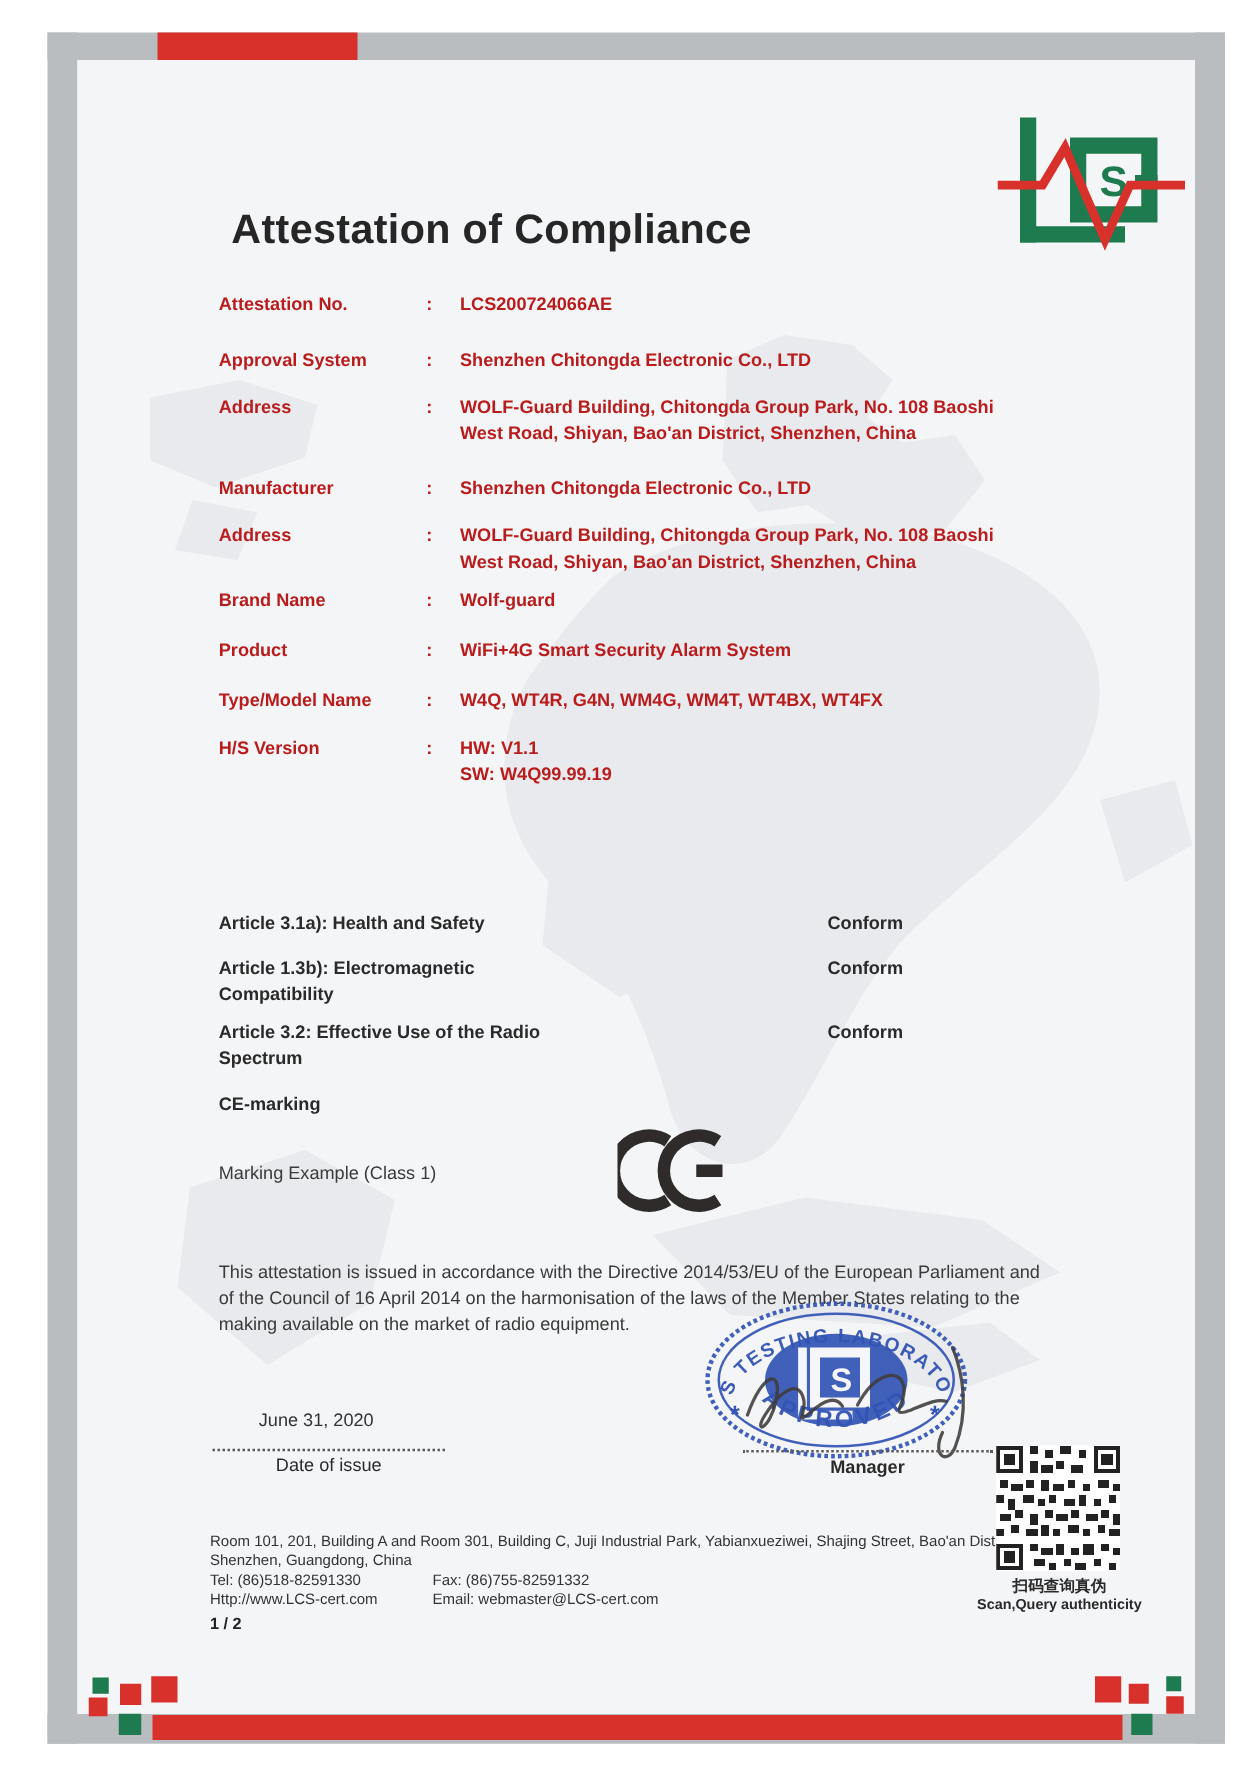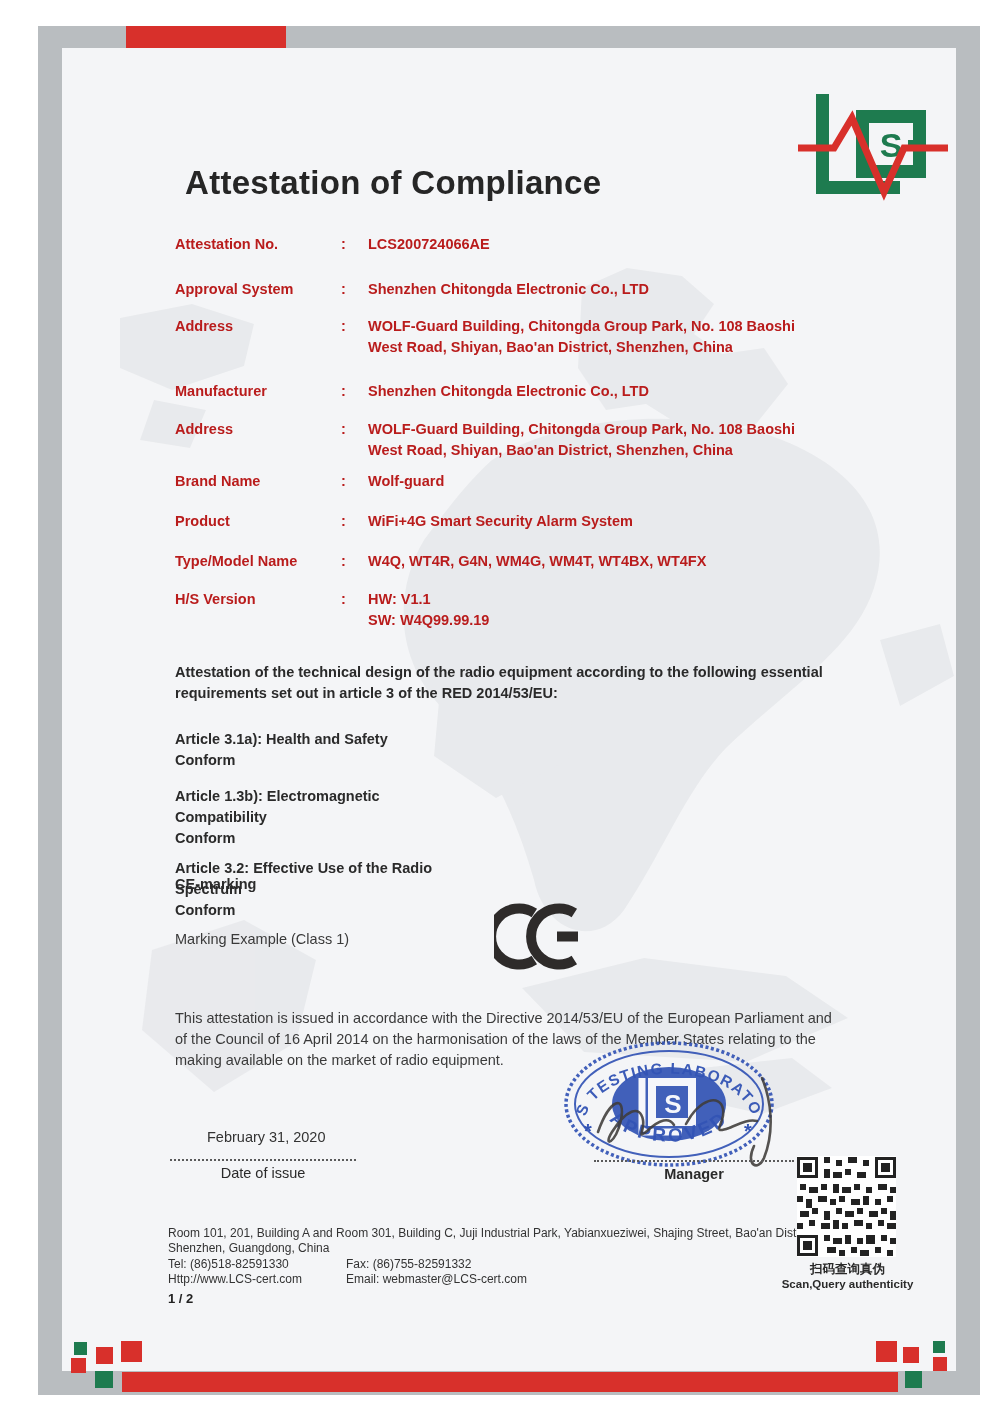--- a/index.html
+++ b/index.html
@@ -20,21 +20,21 @@
   .map{left:62px;top:48px;width:894px;height:1323px;pointer-events:none;}
   
   .title{left:185px;top:164px;font-size:33px;font-weight:bold;letter-spacing:.3px;color:#262626;}
   .fields{left:175px;top:234px;width:735px;font-size:14.5px;font-weight:bold;color:#b91c1c;}
   .row{display:flex;line-height:21px;}
   .lbl{width:166px;flex:none;}
   .colon{width:27px;flex:none;}
   .val{flex:1;white-space:pre-line;}
   .para{left:175px;top:662px;width:745px;font-size:14.5px;font-weight:bold;line-height:21px;white-space:pre-line;color:#2a2a2a;}
   .articles{left:175px;top:729px;width:640px;font-size:14.5px;font-weight:bold;color:#2a2a2a;}
-  .article{display:flex;line-height:21px;flex-direction:column;}
+  .article{display:flex;line-height:21px;}
   .aname{width:487px;flex:none;white-space:pre-line;}
   .ce-head{left:175px;top:876px;font-size:14.5px;font-weight:bold;color:#2a2a2a;}
   .mark-ex{left:175px;top:931px;font-size:14.5px;color:#3a3a3a;}
   .ce-svg{left:494px;top:900px;}
   .issuance{left:175px;top:1008px;width:760px;font-size:14.5px;line-height:21px;white-space:pre-line;color:#3a3a3a;}
   .date-txt{left:207px;top:1129px;font-size:14.5px;color:#333;}
   .sig-line{height:0;border-top:2px dotted #5a5a5a;}
   .dline{left:170px;top:1159px;width:186px;}
   .dlabel{left:170px;top:1165px;width:186px;text-align:center;font-size:14.5px;font-weight:normal;color:#2a2a2a;}
   .mline{left:594px;top:1160px;width:200px;z-index:5;}
@@ -134,22 +134,20 @@
       <span class="val">W4Q, WT4R, G4N, WM4G, WM4T, WT4BX, WT4FX</span>
     </div>
     <div class="row">
       <span class="lbl">H/S Version</span>
       <span class="colon">:</span>
       <span class="val">HW: V1.1
 SW: W4Q99.99.19</span>
     </div>
   </div>
 
-  <div class="abs para">Attestation of the technical design of the radio equipment according to the following essential
-requirements set out in article 3 of the RED 2014/53/EU:</div>
 
   <div class="abs articles">
     <div class="article" style="margin-bottom:15px">
       <span class="aname">Article 3.1a): Health and Safety</span>
       <span class="astatus">Conform</span>
     </div>
     <div class="article" style="margin-bottom:9px">
       <span class="aname">Article 1.3b): Electromagnetic
 Compatibility</span>
       <span class="astatus">Conform</span>
@@ -167,21 +165,21 @@
     <path d="M 40.3 13 A 28 28 0 1 0 40.3 60" fill="none" stroke="#2e2b2a" stroke-width="10"></path>
     <path d="M 80.3 13 A 28 28 0 1 0 80.3 60" fill="none" stroke="#2e2b2a" stroke-width="10"></path>
     <path d="M 63 36.5 H 84" fill="none" stroke="#2e2b2a" stroke-width="10"></path>
   </svg>
   <span class="sr">CE</span>
 
   <div class="abs issuance">This attestation is issued in accordance with the Directive 2014/53/EU of the European Parliament and
 of the Council of 16 April 2014 on the harmonisation of the laws of the Member States relating to the
 making available on the market of radio equipment.</div>
 
-  <div class="abs date-txt">February 31, 2020</div>
+  <div class="abs date-txt">June 31, 2020</div>
   <div class="abs sig-line dline"></div>
   <div class="abs dlabel">Date of issue</div>
   <div class="abs sig-line mline"></div>
   <div class="abs mlabel">Manager</div>
 
   <svg class="abs stamp" width="218" height="132" viewBox="0 0 218 132">
     <g stroke="#3354b5" fill="none" opacity="0.92">
       <ellipse cx="109" cy="64" rx="103" ry="61" stroke-width="3.5" stroke-dasharray="3 2.5"></ellipse>
       <ellipse cx="109" cy="64" rx="94" ry="53" stroke-width="2"></ellipse>
     </g>

